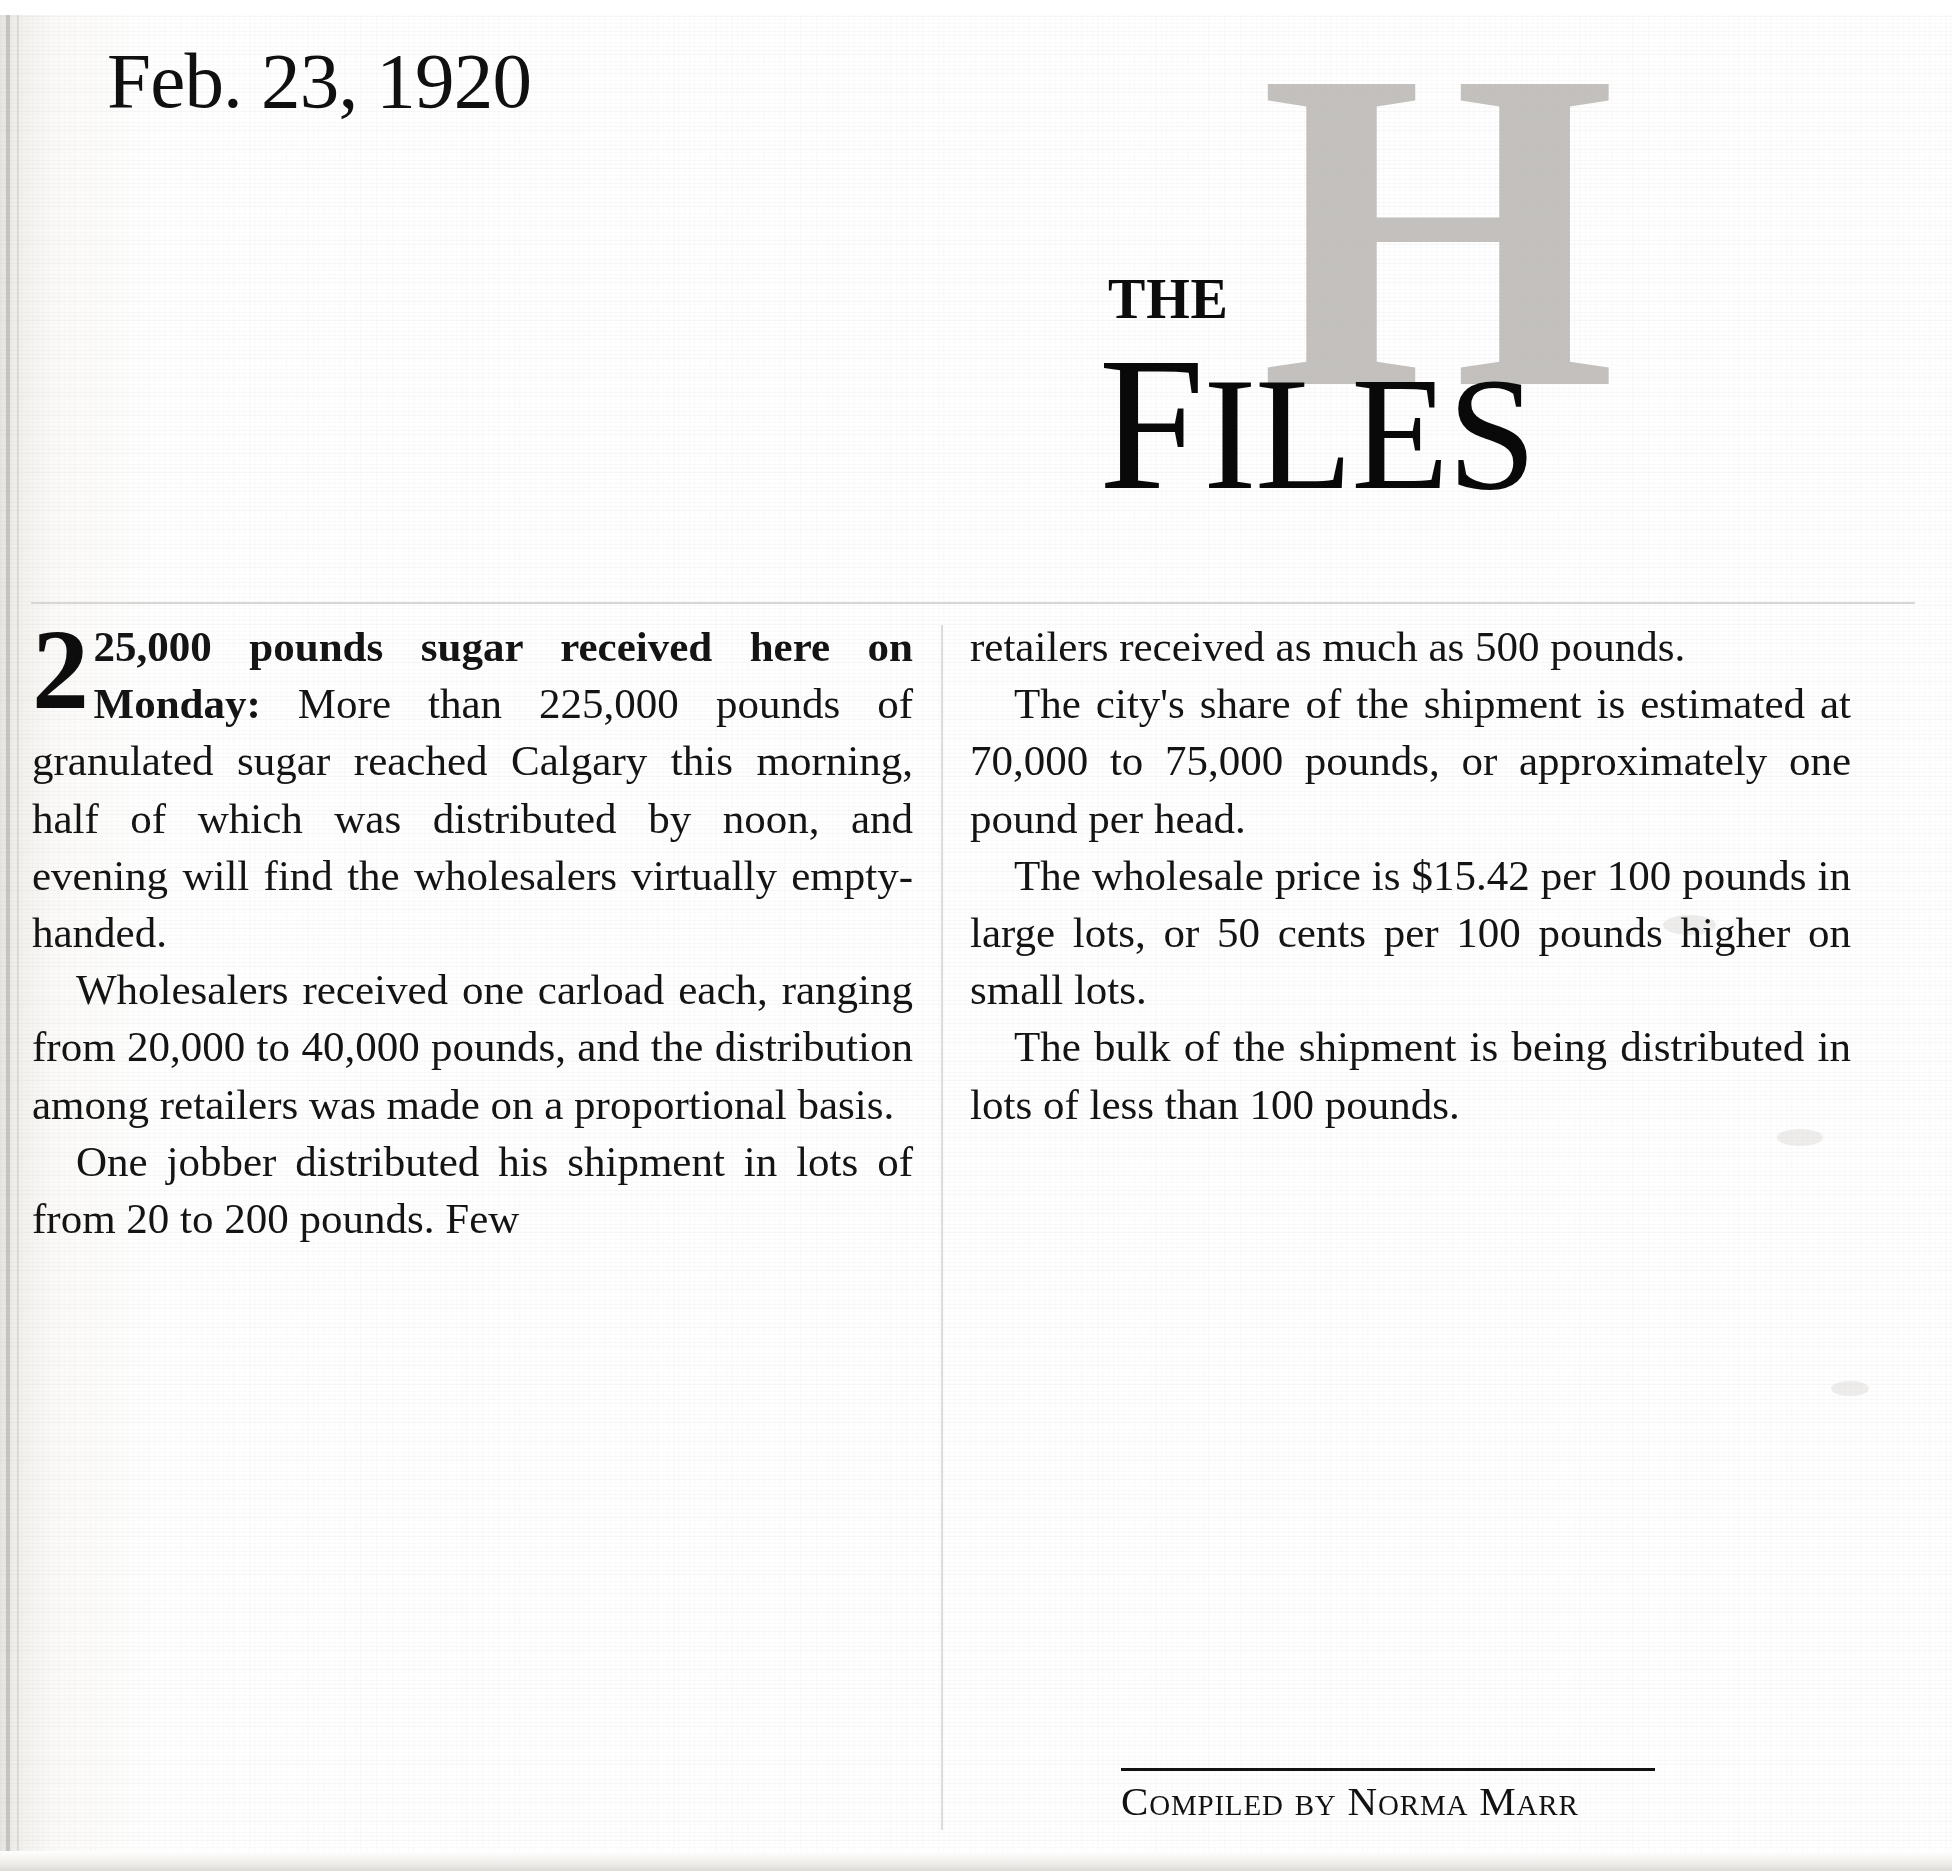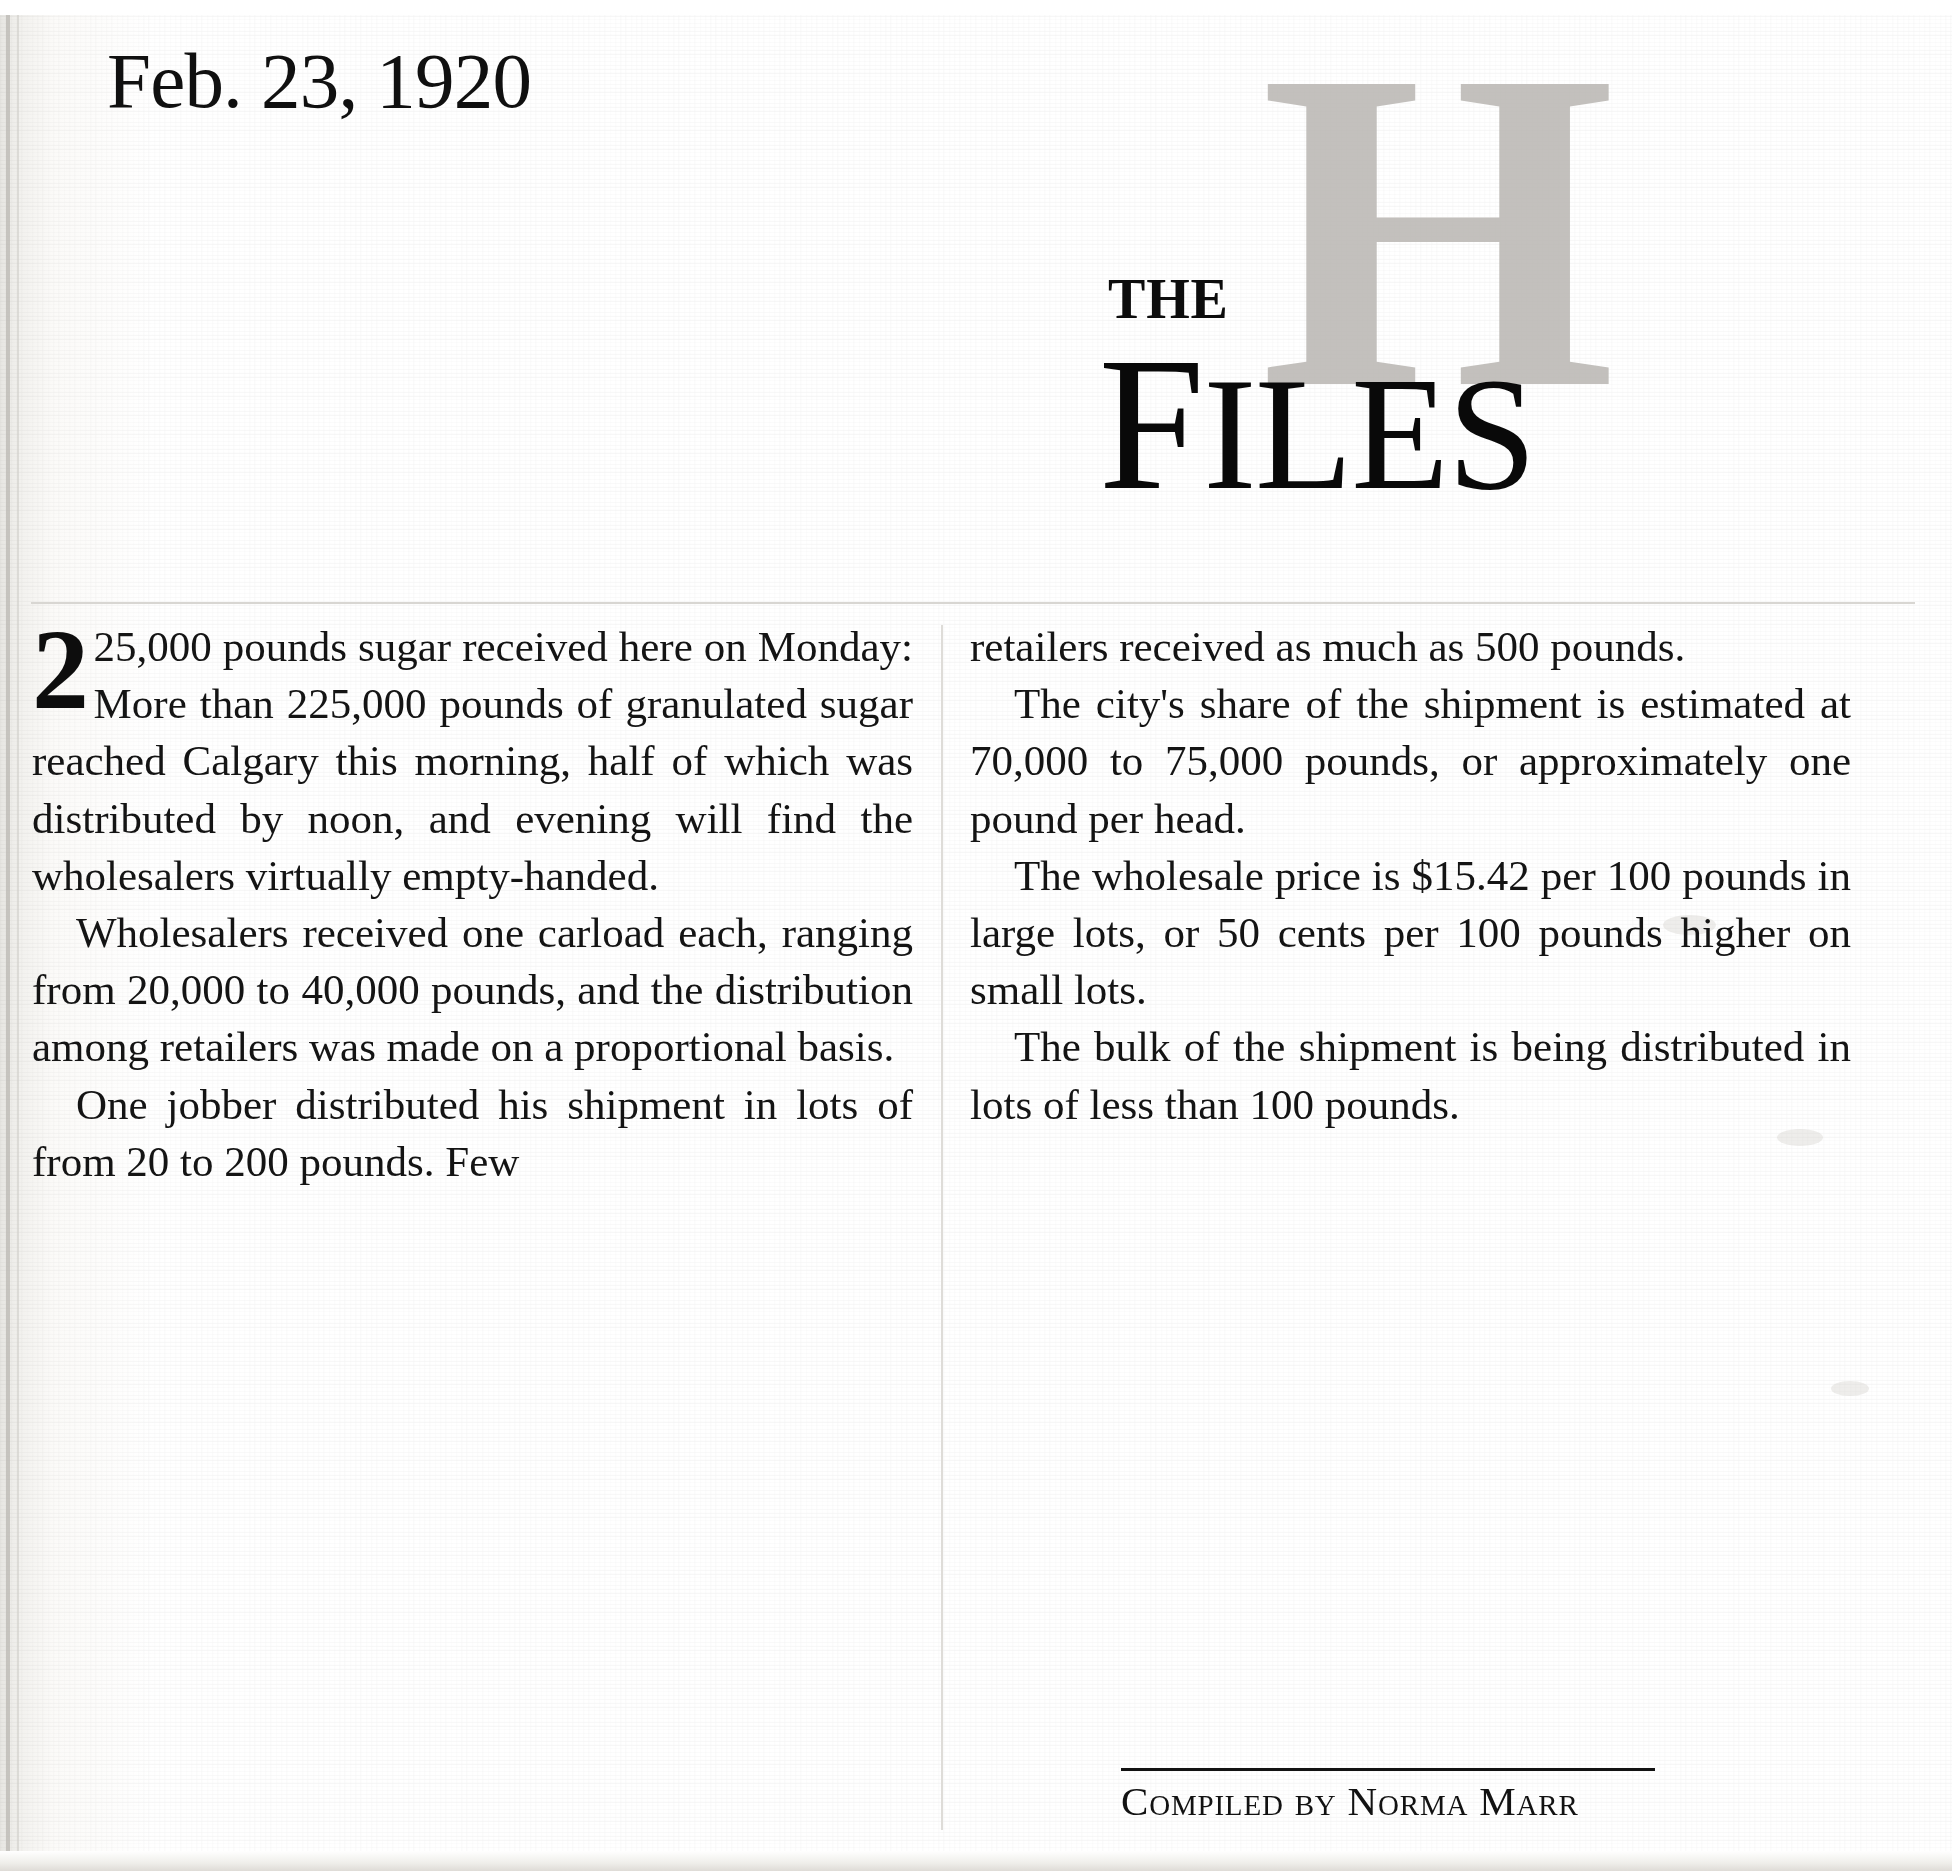--- a/index.html
+++ b/index.html
@@ -158,21 +158,21 @@
   .dropcap {
     float: left;
     font-size: 114px;
     line-height: 0.86;
     font-weight: bold;
     padding: 3.1px 4.6px 0 0;
     font-family: "Liberation Serif", serif;
     color: #0d0d0d;
   }
   .lead {
-    font-weight: normal;
+    font-weight: bold;
   }
 
   
   .credit-rule {
     position: absolute;
     left: 1121px;
     top: 1753px;
     width: 534px;
     height: 3.1px;
     background: #121212;

